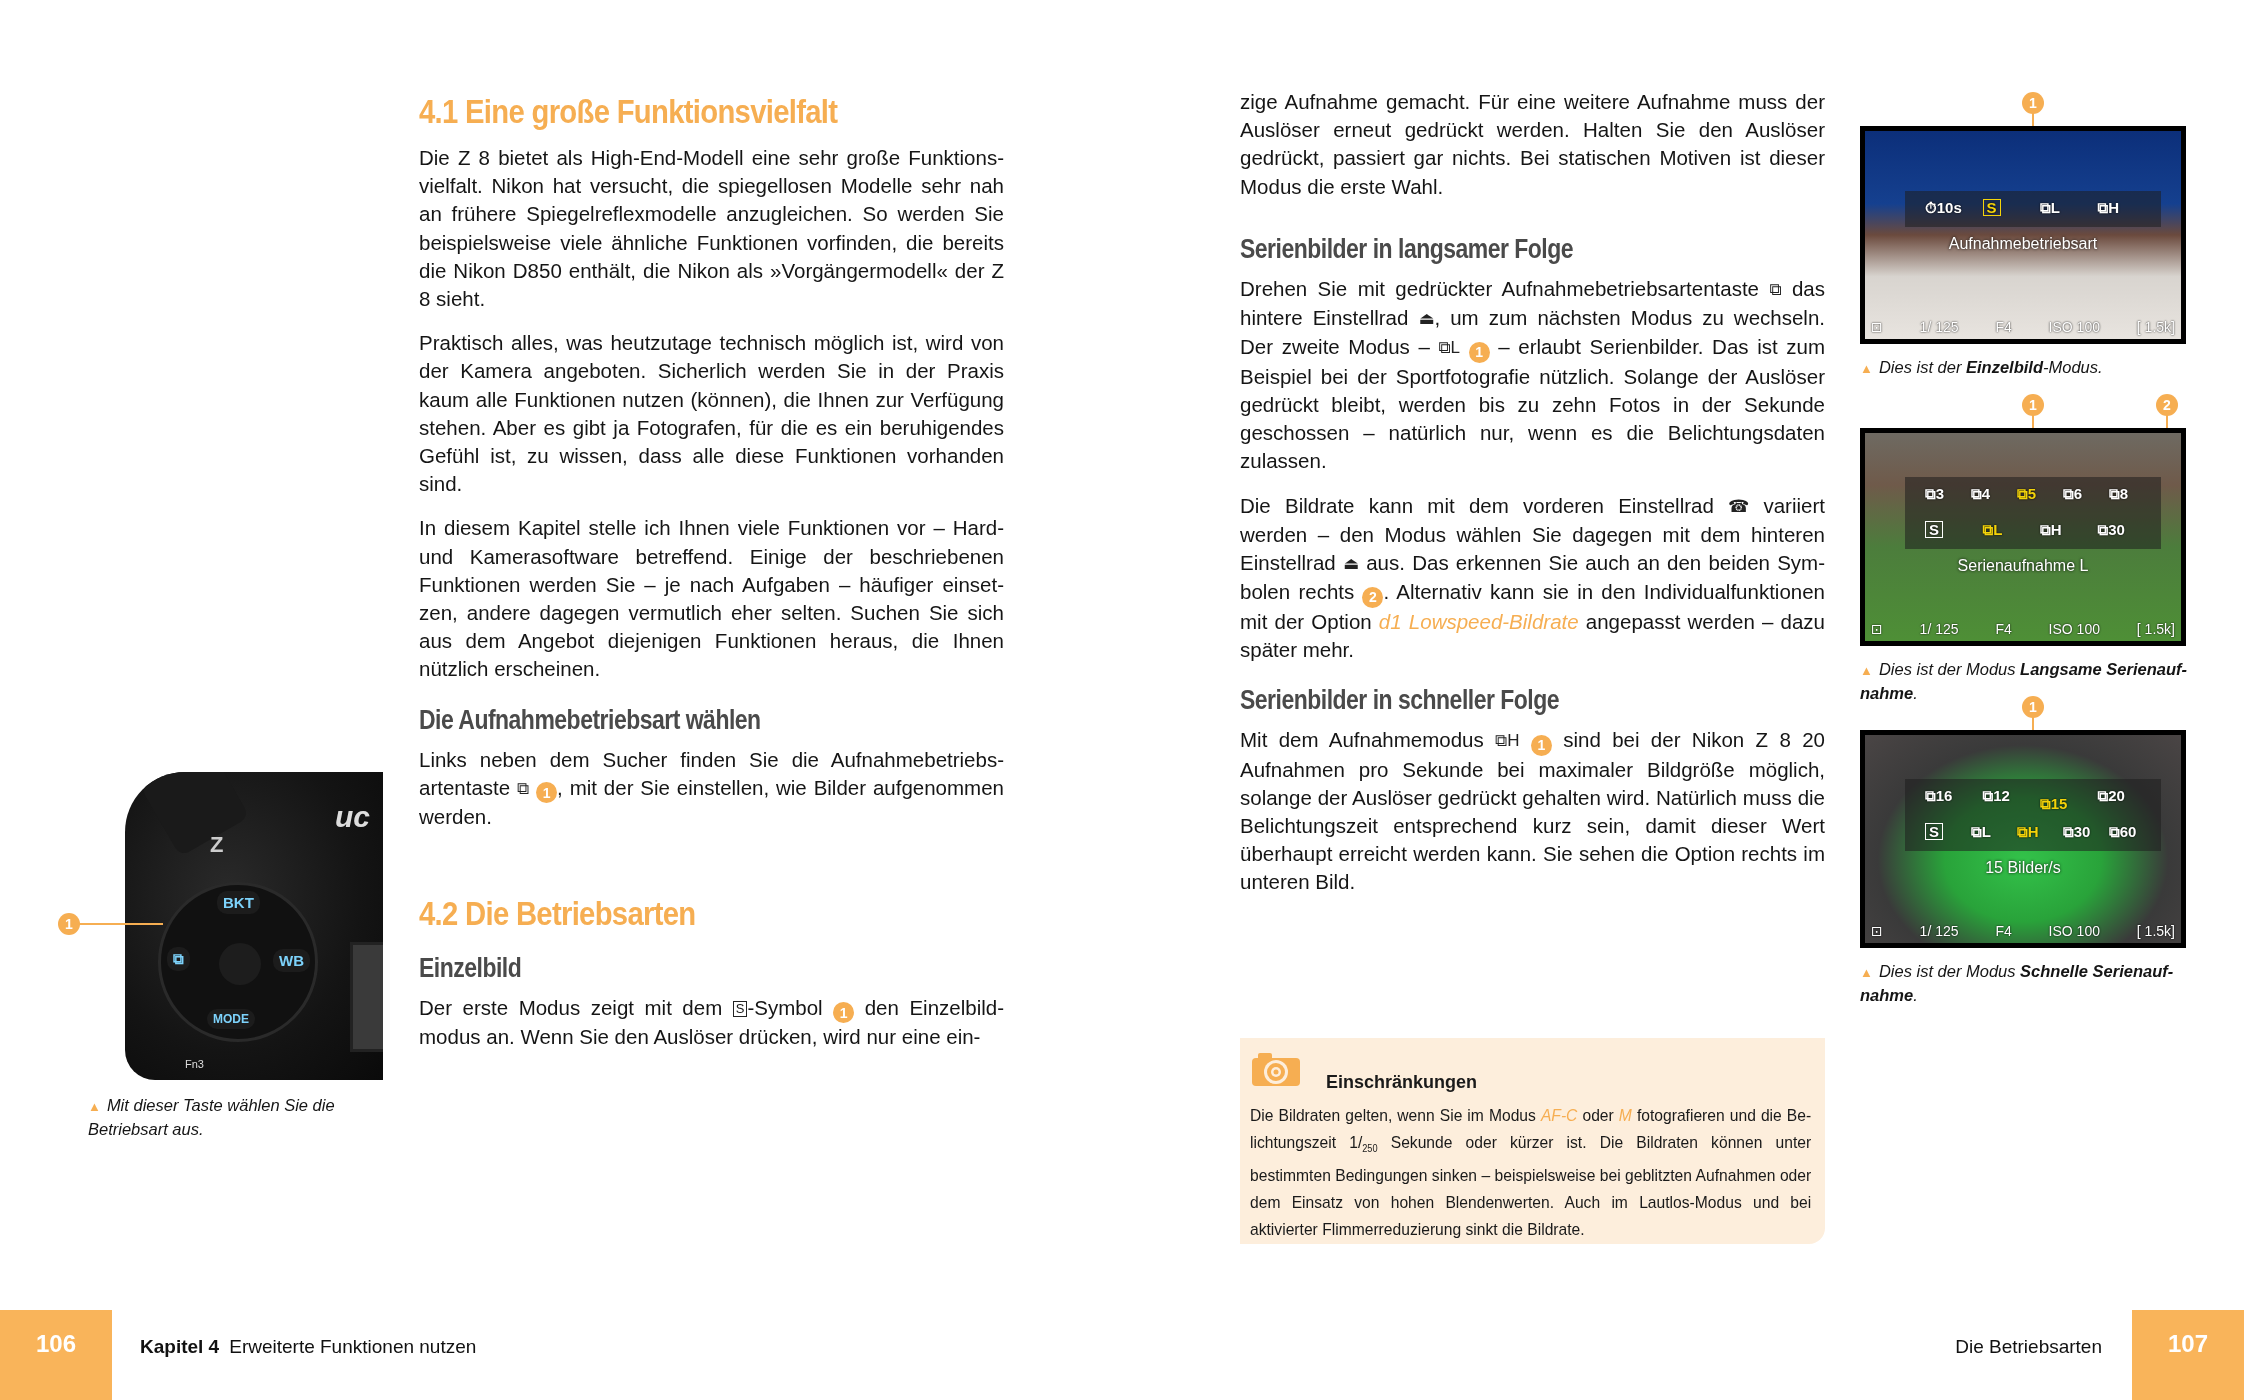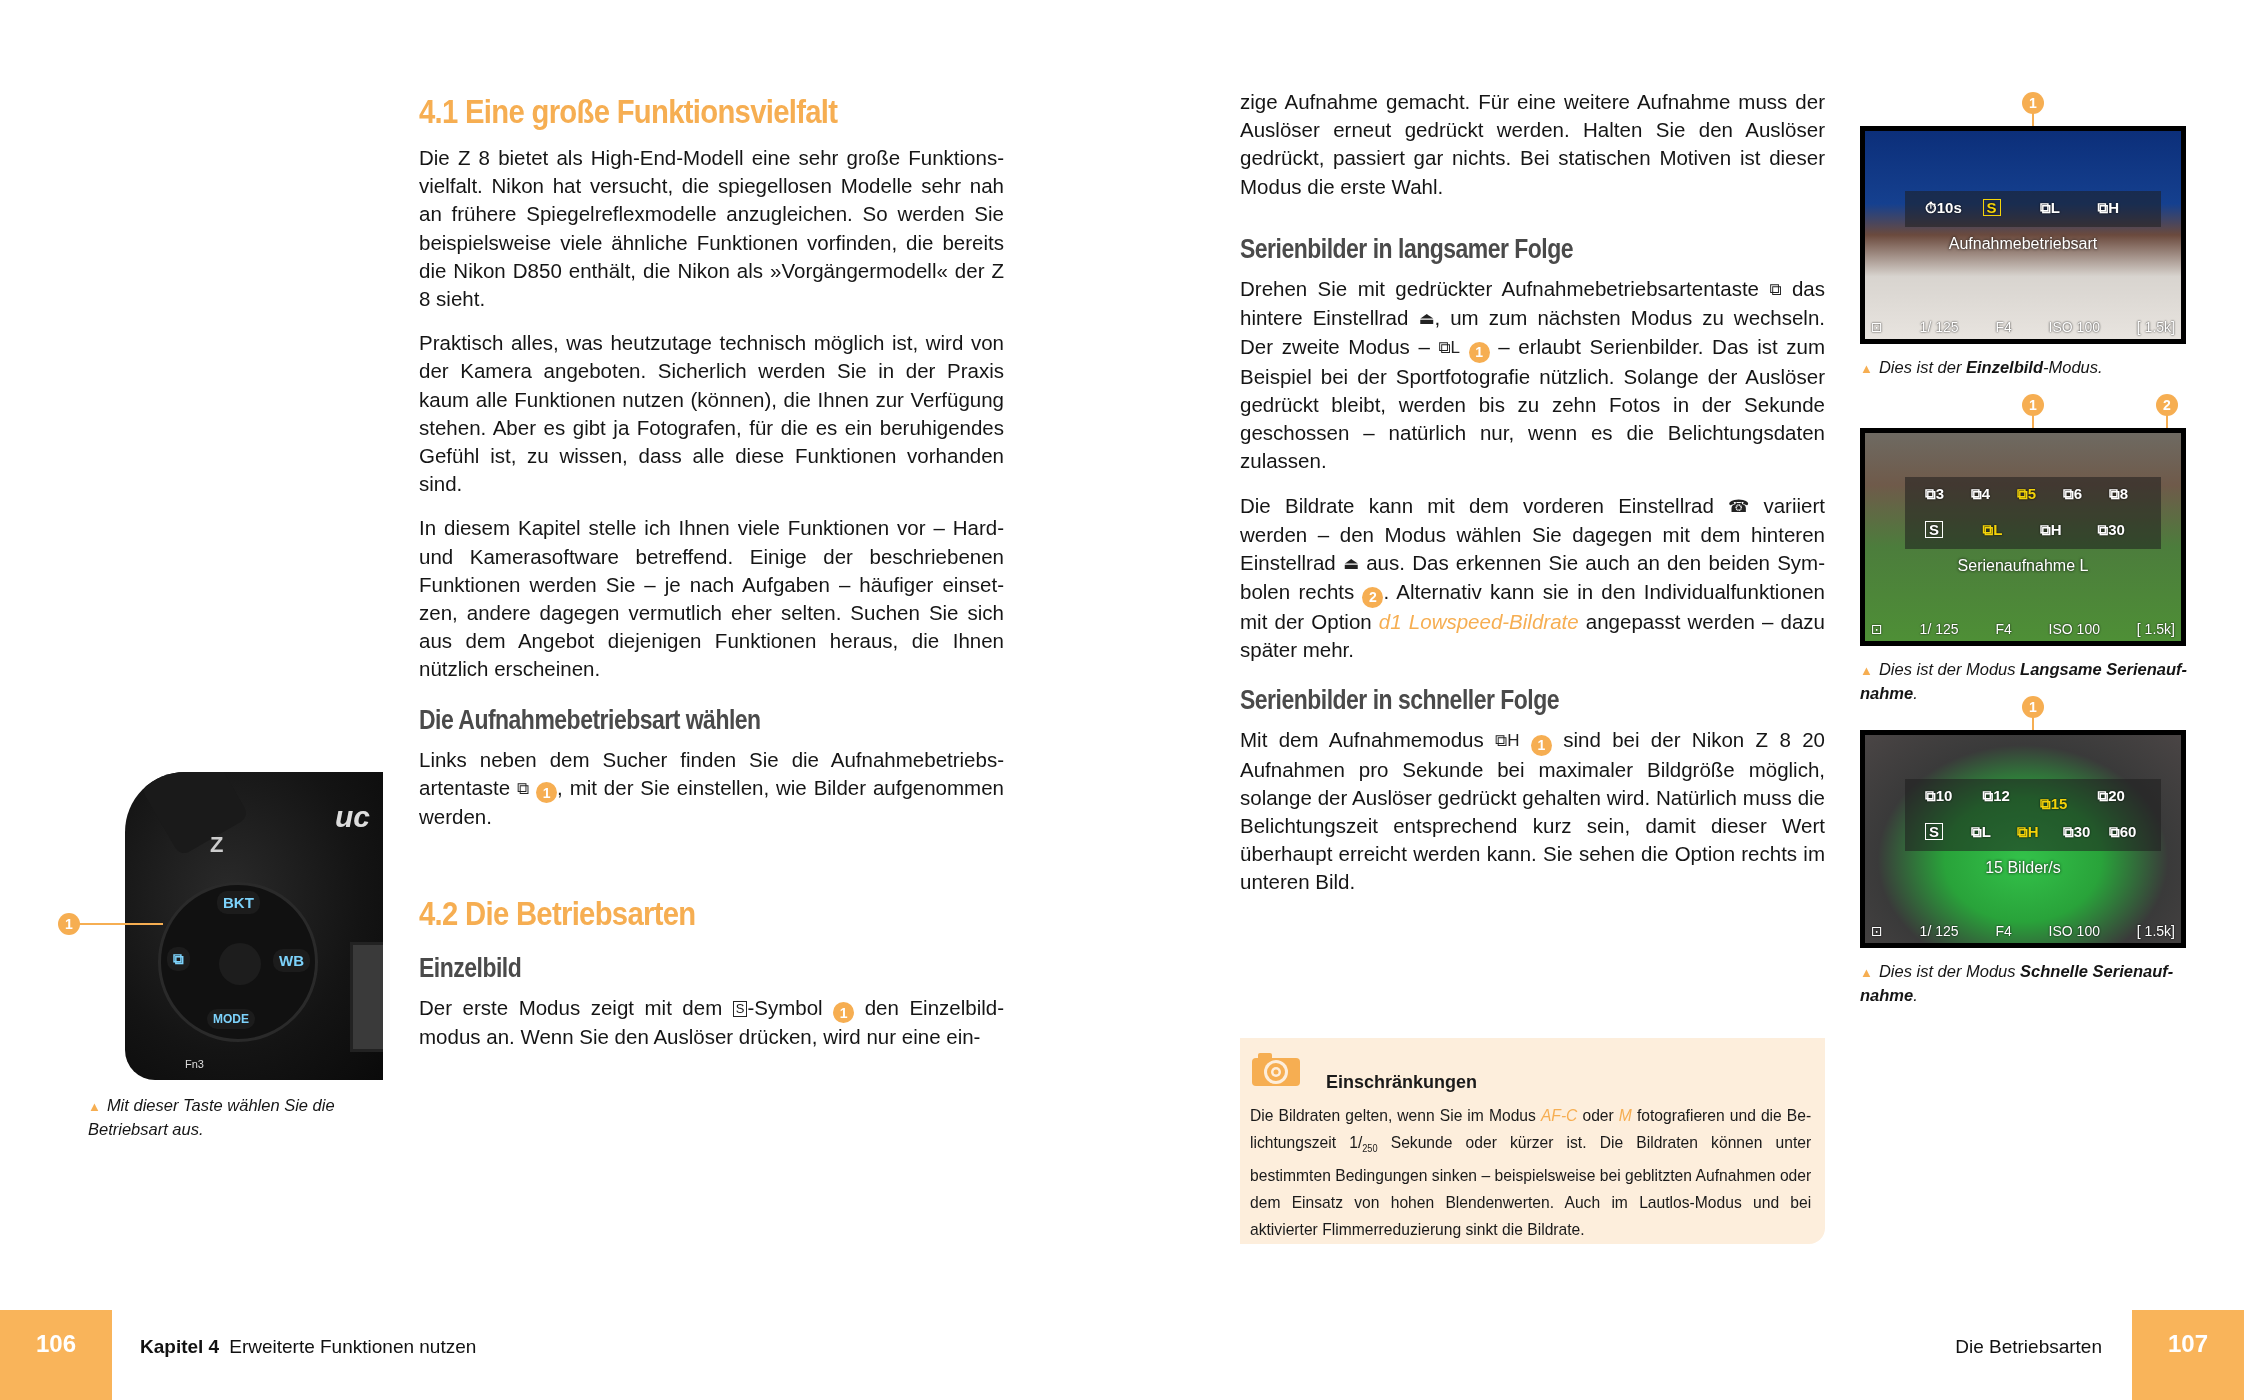--- a/index.html
+++ b/index.html
@@ -214,21 +214,21 @@
           <span>[ 1.5k]</span>
         </div>
       </div>
     </div>
     <div class="caption" style="left: 1860px; top: 658px; width: 330px;"><span class="tri">▲</span><span>Dies ist der Modus </span><b>Langsame Serienauf­nahme</b><span>.</span></div>
     <div class="callout-vline" style="left: 2032px; top: 716px; height: 60px;"></div>
     <div class="callout-dot" style="left: 2022px; top: 696px;">1</div>
     <div class="vf vf3" style="top: 730px;">
       <div class="vf-inner">
         <div class="vf-band" style="top: 44px; height: 72px;"></div>
-        <span class="vf-opt" style="left: 60px; top: 52px;">⧉10</span>
+        <span class="vf-opt" style="left: 60px; top: 52px;">⧉16</span>
         <span class="vf-opt" style="left: 117.5px; top: 52px;">⧉12</span>
         <span class="vf-opt sel" style="left: 175px; top: 60px; text-align: right;">⧉15</span>
         <span class="vf-opt" style="left: 232.5px; top: 52px;">⧉20</span>
         <span class="vf-opt" style="left: 60px; top: 88px; border: 1.5px solid currentcolor; padding: 0px 3px; line-height: 15px;">S</span>
         <span class="vf-opt" style="left: 106px; top: 88px;">⧉L</span>
         <span class="vf-opt sel" style="left: 152px; top: 88px;">⧉H</span>
         <span class="vf-opt" style="left: 198px; top: 88px;">⧉30</span>
         <span class="vf-opt" style="left: 244px; top: 88px;">⧉60</span>
         <div class="vf-label" style="top: 124px;">15 Bilder/s</div>
         <div class="vf-status">

